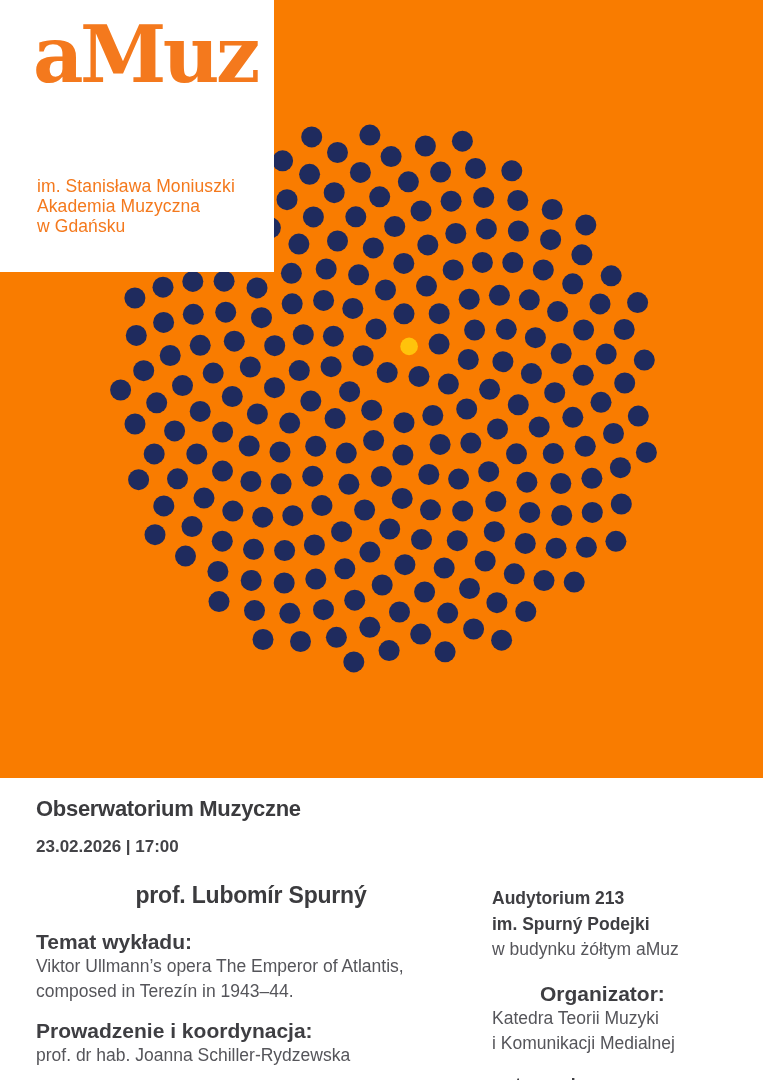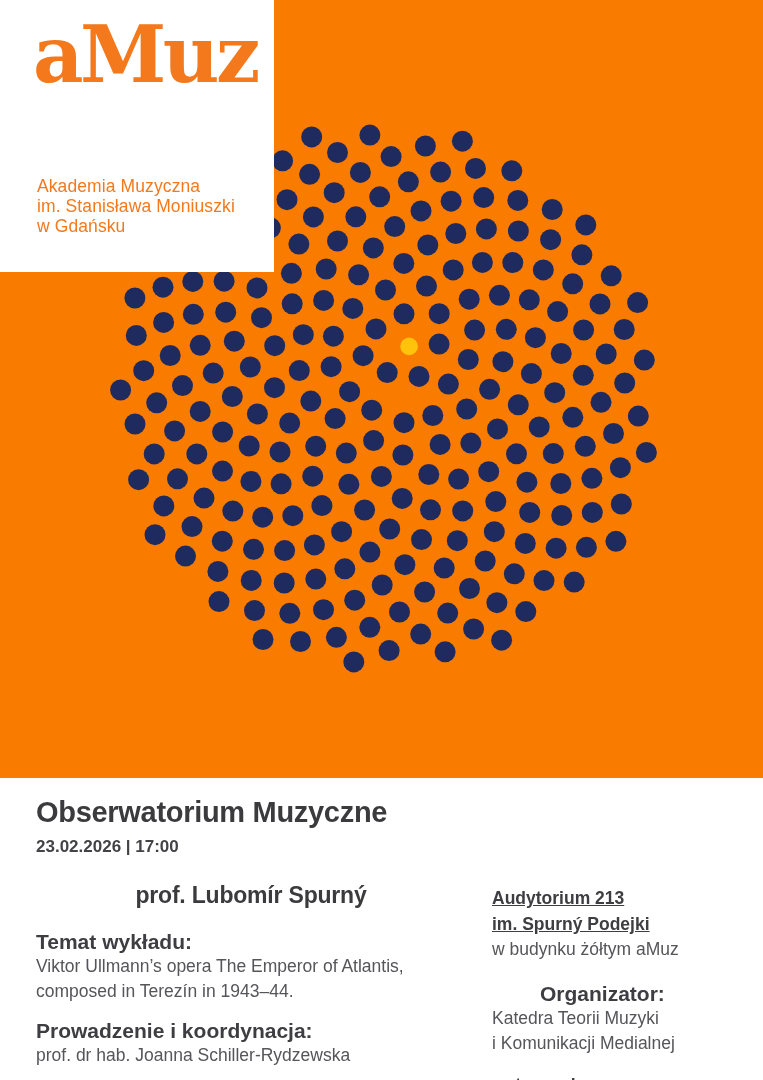--- a/index.html
+++ b/index.html
@@ -55,21 +55,21 @@
   
   .info {
     position: absolute;
     top: 778px; left: 0;
     width: 763px; height: 302px;
     background: #ffffff;
   }
   .event-title {
     position: absolute;
     top: 18px; left: 36px;
-    font-size: 29px;
+    font-size: 22px;
     font-weight: bold;
     letter-spacing: -0.3px;
     color: #3B3B3E;
   }
   .event-datetime {
     position: absolute;
     top: 59px; left: 36px;
     font-size: 17px;
     font-weight: bold;
     color: #434347;
@@ -104,21 +104,20 @@
     color: #55555A;
     line-height: 25px;
   }
   .block-gap { margin-top: 14px; }
   .venue-bold {
     display: block;
     font-size: 17.5px;
     font-weight: bold;
     color: #3E3E42;
     line-height: 26px;
-    text-decoration: underline;
   }
   .admission {
     font-size: 17.5px;
     font-weight: bold;
     color: #3E3E42;
     margin-top: 19px;
   }
   .rgap { margin-top: 19px; margin-left: 48px; }
 </style>
 </head>
@@ -354,22 +353,22 @@
         <circle cx="134.9" cy="298.0" r="10.5" fill="#1F2B5E"></circle>
         <circle cx="637.6" cy="302.6" r="10.5" fill="#1F2B5E"></circle>
         <circle cx="263.0" cy="639.5" r="10.5" fill="#1F2B5E"></circle>
         <circle cx="311.7" cy="136.9" r="10.5" fill="#1F2B5E"></circle>
         <circle cx="615.9" cy="541.3" r="10.5" fill="#1F2B5E"></circle>
       </svg>
 
     <div class="logo-box">
       <div class="logo-wordmark">aMuz</div>
       <div class="org-name">
+        <span class="org-line">im. Stanisława Moniuszki</span>
         <span class="org-line">Akademia Muzyczna</span>
-        <span class="org-line">im. Stanisława Moniuszki</span>
         <span class="org-line">w Gdańsku</span>
       </div>
     </div>
   </div>
 
   <div class="info">
     <h1 class="event-title">Obserwatorium Muzyczne</h1>
     <div class="event-datetime">23.02.2026 | 17:00</div>
 
     <div class="col-left">

